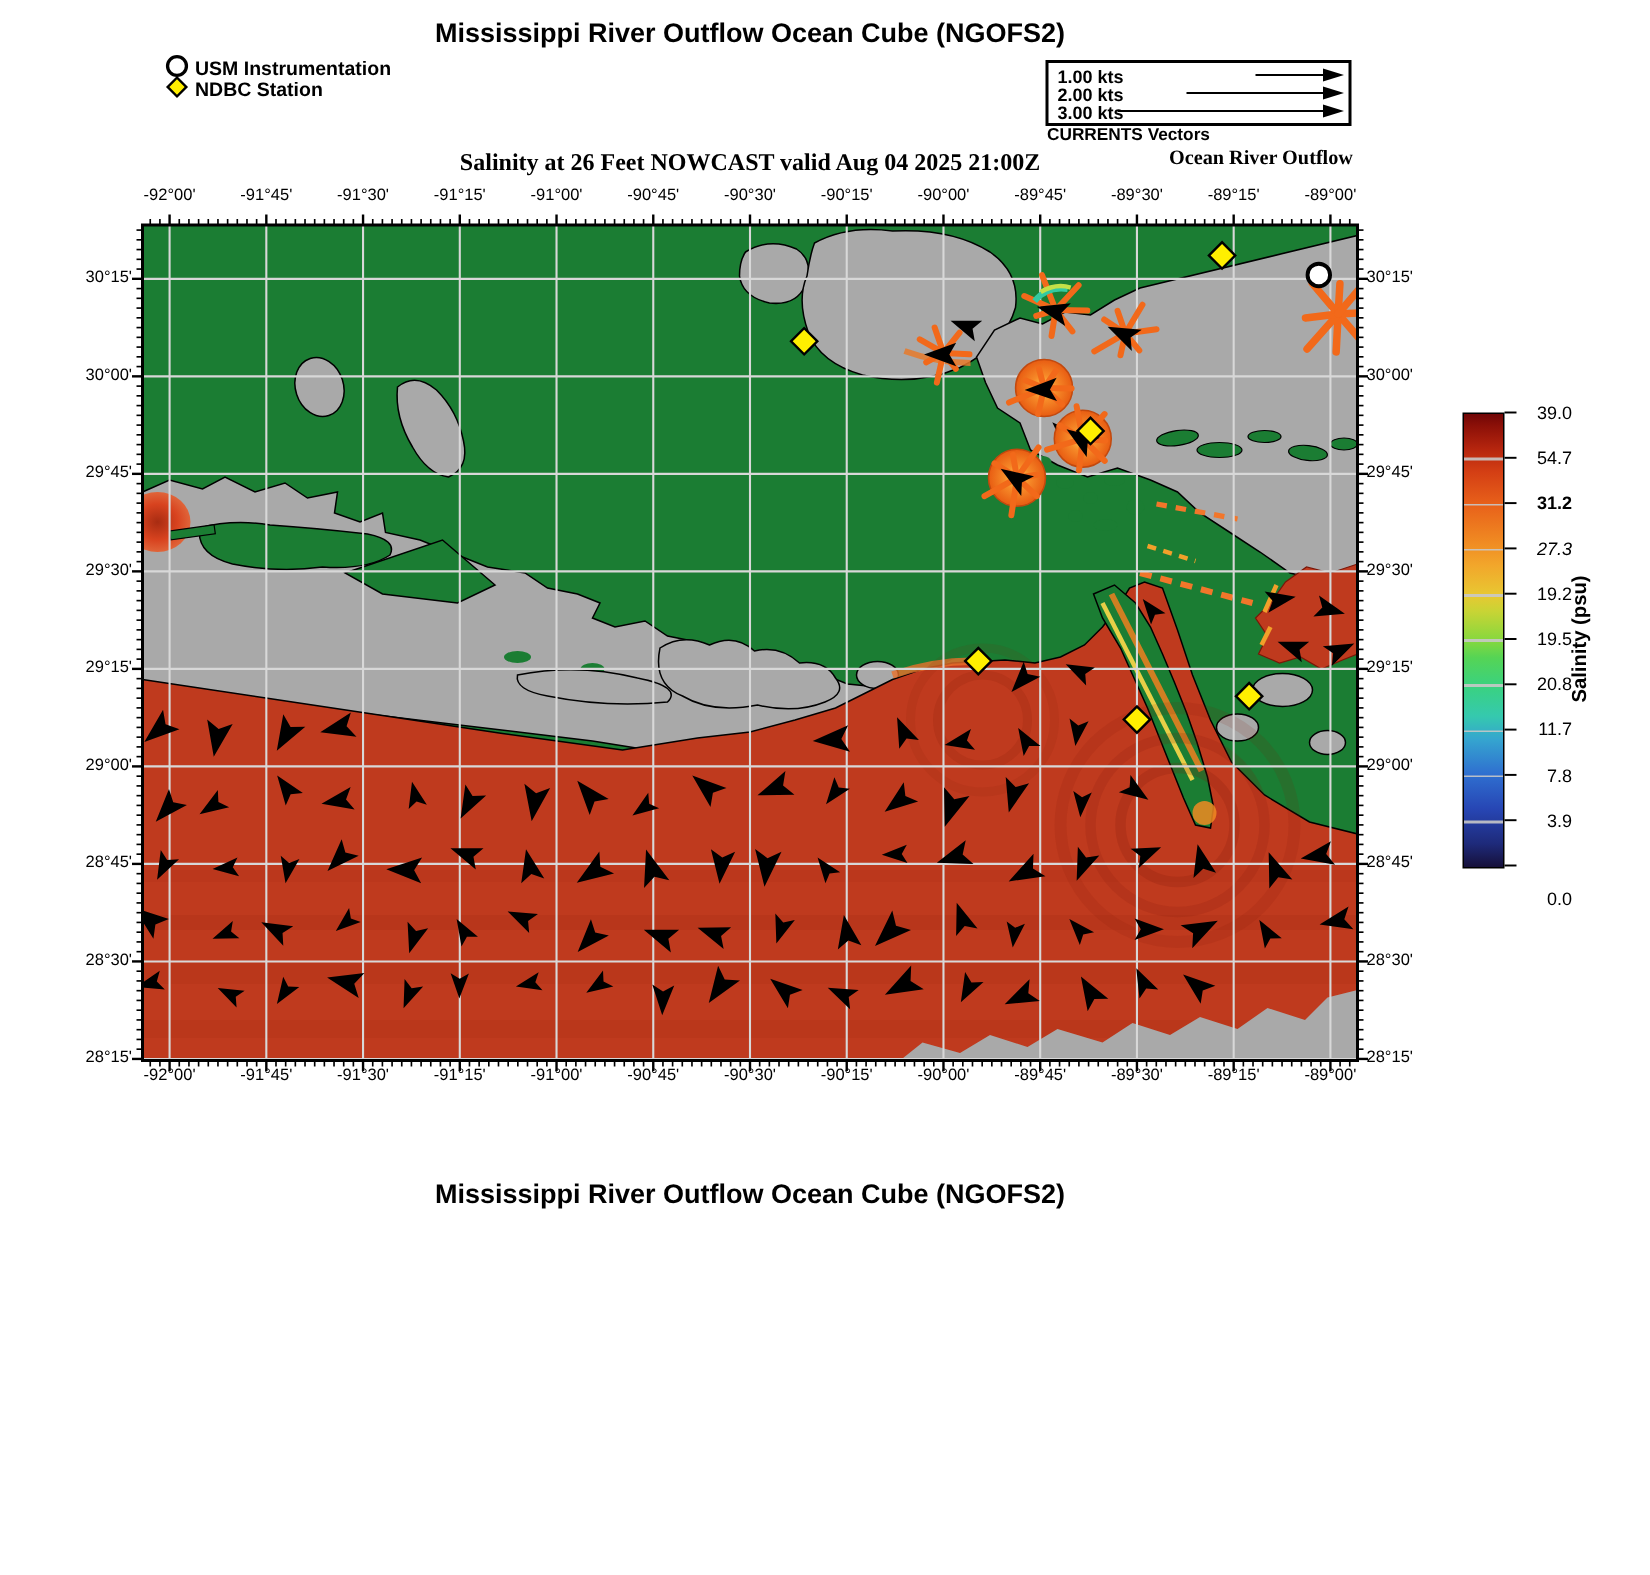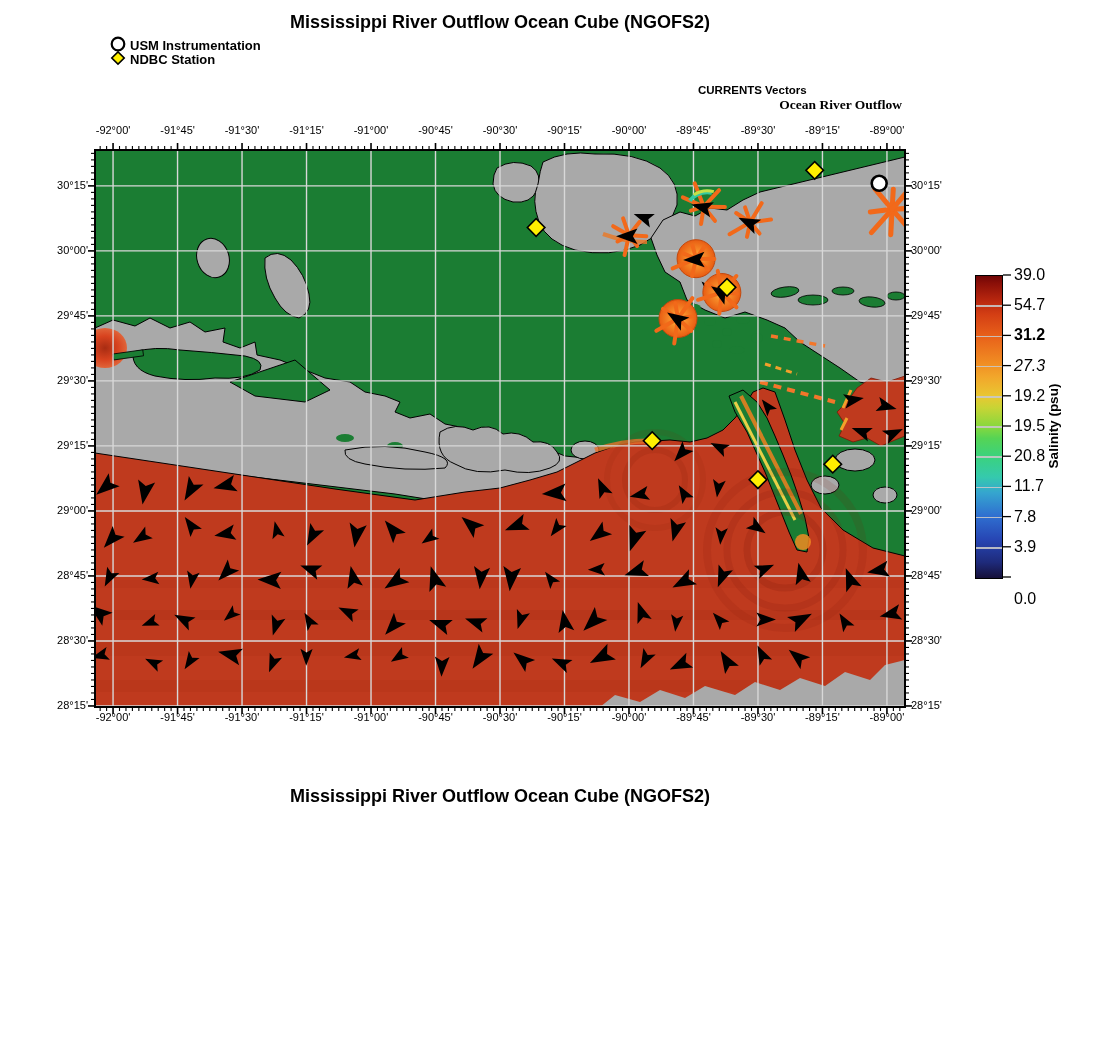--- a/index.html
+++ b/index.html
@@ -15,41 +15,55 @@
   .legend-label{font-size:13px;font-weight:bold;line-height:14px;}
   .vkey{left:697px;top:40px;width:200px;height:40px;border:2.5px solid #000;background:#fff;}
   .vkey-label{position:absolute;left:6px;font-size:12px;font-weight:bold;line-height:12px;}
   .vkey-caption{left:698px;top:84px;font-size:11.5px;font-weight:bold;}
   .axis-label{font-size:11px;line-height:13px;}
   .axis-label.top,.axis-label.bottom{width:60px;text-align:center;}
   .axis-label.left{width:68px;text-align:right;}
   .axis-label.right{width:68px;text-align:left;}
   .cbar{left:975px;top:275px;width:26px;height:302px;border:1.5px solid #000;}
   .cbar-line{position:absolute;left:0;width:100%;height:1.5px;background:#c8c8c8;opacity:.9;}
-  .cbar-tick-label{font-size:16px;width:34px;text-align:left;line-height:14px;}
+  .cbar-tick-label{font-size:12px;width:34px;text-align:right;line-height:14px;}
   .cbar-axis-label{left:1053px;top:426px;transform:translate(-50%,-50%) rotate(-90deg);
                    font-size:13.5px;font-weight:bold;white-space:nowrap;}
   svg{display:block;}
 </style>
 </head>
 <body>
 
 <div class="page">
 
   <div class="abs t-title">Mississippi River Outflow Ocean Cube (NGOFS2)</div>
+  <div class="abs t-sub">Salinity at 26 Feet NOWCAST valid Aug 04 2025 21:00Z</div>
   <div class="abs t-region">Ocean River Outflow</div>
   <div class="abs t-bottom">Mississippi River Outflow Ocean Cube (NGOFS2)</div>
 
   <svg class="abs" style="left:108px;top:36px;" width="20" height="32">
     <circle cx="10" cy="8" r="6.3" fill="#ffffff" stroke="#000" stroke-width="2.2"></circle>
     <rect x="5.6" y="17.6" width="8.8" height="8.8" transform="rotate(45 10 22)" fill="#ffef00" stroke="#000" stroke-width="1.6"></rect>
   </svg>
   <div class="abs legend-label" style="left:130px;top:39px;">USM Instrumentation</div>
   <div class="abs legend-label" style="left:130px;top:53px;">NDBC Station</div>
 
+  <div class="abs vkey">
+    <span class="vkey-label" style="top:3px;">1.00 kts</span>
+    <span class="vkey-label" style="top:15px;">2.00 kts</span>
+    <span class="vkey-label" style="top:27px;">3.00 kts</span>
+    <svg class="abs" style="left:0;top:0;" width="200" height="40">
+      <line x1="138" y1="8" x2="183" y2="8" stroke="#000" stroke-width="1.4"></line>
+      <polygon points="183,3.6 197,8 183,12.4" fill="#000"></polygon>
+      <line x1="92" y1="20" x2="183" y2="20" stroke="#000" stroke-width="1.4"></line>
+      <polygon points="183,15.6 197,20 183,24.4" fill="#000"></polygon>
+      <line x1="46" y1="32" x2="183" y2="32" stroke="#000" stroke-width="1.4"></line>
+      <polygon points="183,27.6 197,32 183,36.4" fill="#000"></polygon>
+    </svg>
+  </div>
   <div class="abs vkey-caption">CURRENTS Vectors</div>
 
   <svg id="geo-svg" class="abs" style="left:95px;top:150px;" width="810" height="557" viewBox="0 0 810 557">
     <defs>
       <radialGradient id="ograd">
         <stop offset="0%" stop-color="#ffcf4f"></stop>
           <stop offset="45%" stop-color="#f68a28"></stop>
           <stop offset="100%" stop-color="#e85c12"></stop>
       </radialGradient>
       <radialGradient id="ablob">

